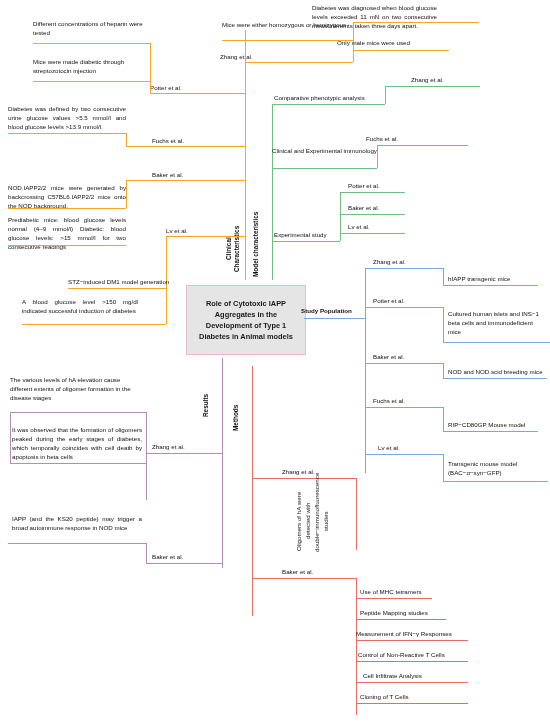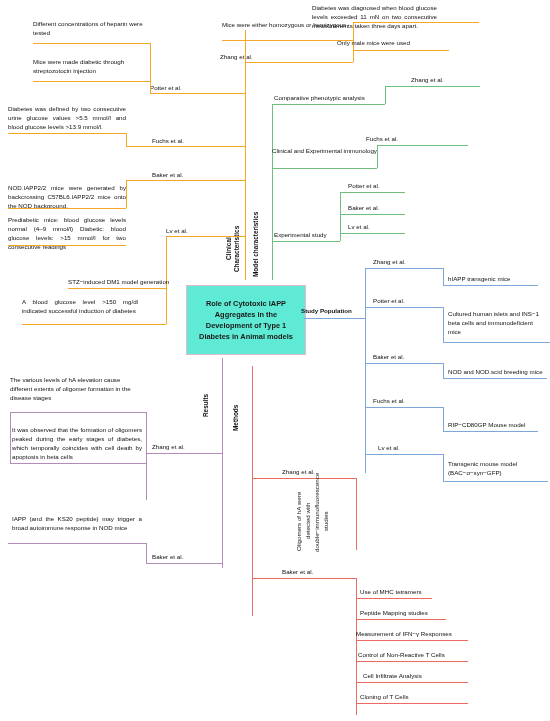--- a/index.html
+++ b/index.html
@@ -21,21 +21,21 @@
   .c-bl{background:#7DA7D9;}
   .c-pu{background:#B48CB8;}
   .c-rd{background:#EB6A61;}
 
   .vert{position:absolute;writing-mode:vertical-rl;transform:rotate(180deg);
         font-size:6.4px;font-weight:bold;line-height:8px;text-align:center;color:#111;}
   .vert-t{position:absolute;writing-mode:vertical-rl;transform:rotate(180deg);
         font-size:6.2px;line-height:9px;text-align:center;color:#111;}
 
   #center{position:absolute;left:186px;top:285px;width:118px;height:68px;
-      border:1px solid #E6B9CE;background:#5eead4;display:flex;align-items:center;
+      border:1px solid #E6B9CE;background:#e5e5e5;display:flex;align-items:center;
       justify-content:center;}
   #center span{font-size:7.4px;line-height:11px;font-weight:bold;text-align:center;display:block;padding:0 4px;}
 </style>
 </head>
 <body>
 
 <div id="canvas">
 
   <div id="center">
     <span>Role of Cytotoxic IAPP Aggregates in the Development of Type 1 Diabetes in Animal models</span>

